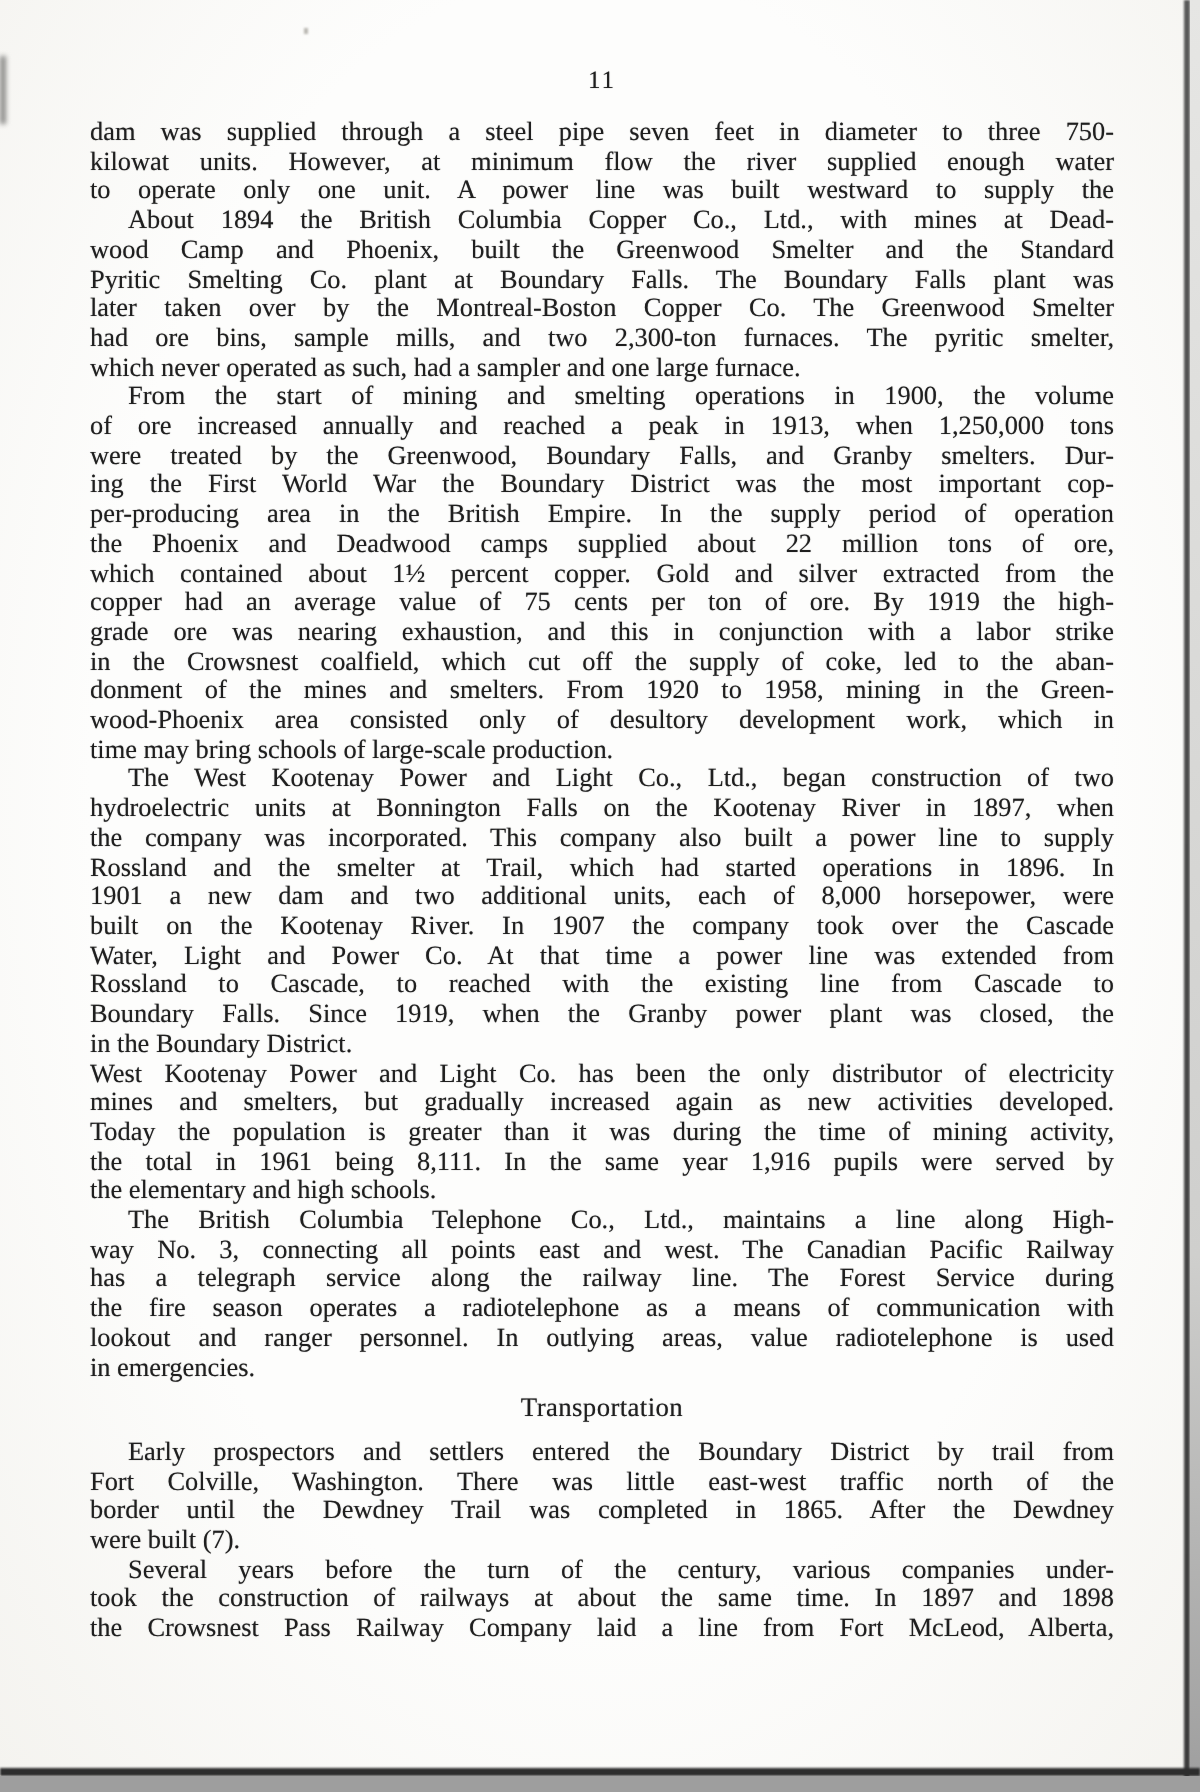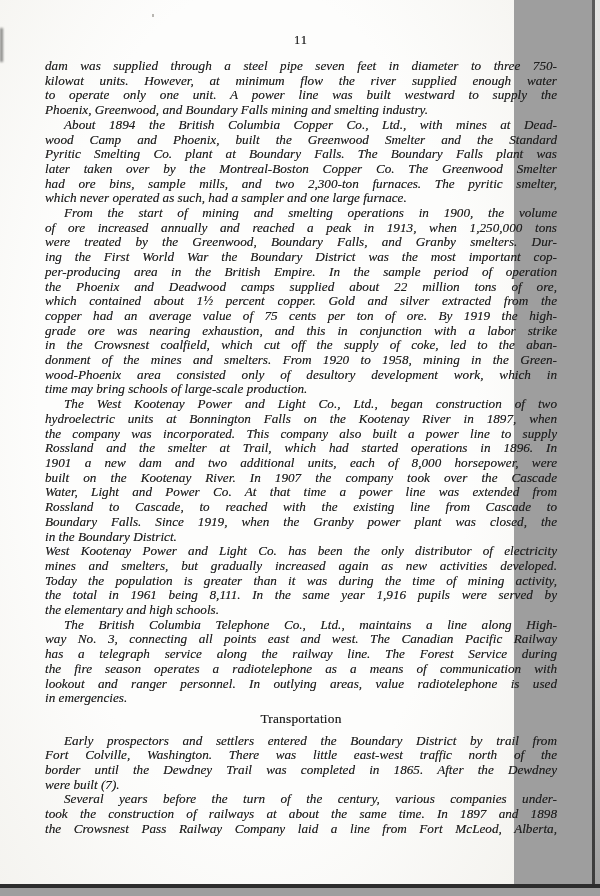--- a/index.html
+++ b/index.html
@@ -10,21 +10,21 @@
     width: 600px;
     height: 896px;
     position: relative;
     overflow: hidden;
     background: #9e9e9e;
     font-family: "Liberation Serif", "DejaVu Serif", serif;
   }
   .page {
     position: absolute;
     left: 0; top: 0;
-    width: 514px;
+    width: 600px;
     height: 889px;
     background: #fbfbf9;
     background-image: radial-gradient(ellipse at 50% 45%, #fdfdfc 60%, #f4f3ef 100%);
     color: #1f1f1f;
   }
   .page-number {
     position: absolute;
     left: 45px; top: 33px;
     width: 512px;
     text-align: center;
@@ -32,21 +32,21 @@
     letter-spacing: 1px;
     text-shadow: 0 0 0.5px rgba(25,25,25,0.55);
   }
   .text-body {
     position: absolute;
     left: 45px; top: 59px;
     width: 512px;
     font-size: 13.2px;
     text-shadow: 0 0 0.5px rgba(25,25,25,0.55);
   }
-  .para { margin: 0; font-style: italic; }
+  .para { margin: 0; }
   .line {
     line-height: 14.7px;
     text-align: justify;
     text-align-last: justify;
     white-space: nowrap;
   }
   .line.last { text-align-last: left; }
   .line.indent { padding-left: 19px; }
   .heading {
     font-weight: normal;
@@ -108,36 +108,35 @@
 </head>
 <body>
 
 <div class="page">
   <div class="page-number">11</div>
   <div class="text-body">
       <div class="para">
         <div class="line">dam was supplied through a steel pipe seven feet in diameter to three 750-</div>
         <div class="line">kilowat units. However, at minimum flow the river supplied enough water</div>
         <div class="line">to operate only one unit. A power line was built westward to supply the</div>
-        <div class="line last">Phoenix, Greenwood, and Boundary Falls mining and smelting industry.</div>
       </div>
       <div class="para">
         <div class="line indent">About 1894 the British Columbia Copper Co., Ltd., with mines at Dead-</div>
         <div class="line">wood Camp and Phoenix, built the Greenwood Smelter and the Standard</div>
         <div class="line">Pyritic Smelting Co. plant at Boundary Falls. The Boundary Falls plant was</div>
         <div class="line">later taken over by the Montreal-Boston Copper Co. The Greenwood Smelter</div>
         <div class="line">had ore bins, sample mills, and two 2,300-ton furnaces. The pyritic smelter,</div>
         <div class="line last">which never operated as such, had a sampler and one large furnace.</div>
       </div>
       <div class="para">
         <div class="line indent">From the start of mining and smelting operations in 1900, the volume</div>
         <div class="line">of ore increased annually and reached a peak in 1913, when 1,250,000 tons</div>
         <div class="line">were treated by the Greenwood, Boundary Falls, and Granby smelters. Dur-</div>
         <div class="line">ing the First World War the Boundary District was the most important cop-</div>
-        <div class="line">per-producing area in the British Empire. In the sample period of operation</div>
+        <div class="line">per-producing area in the British Empire. In the supply period of operation</div>
         <div class="line">the Phoenix and Deadwood camps supplied about 22 million tons of ore,</div>
         <div class="line">which contained about 1½ percent copper. Gold and silver extracted from the</div>
         <div class="line">copper had an average value of 75 cents per ton of ore. By 1919 the high-</div>
         <div class="line">grade ore was nearing exhaustion, and this in conjunction with a labor strike</div>
         <div class="line">in the Crowsnest coalfield, which cut off the supply of coke, led to the aban-</div>
         <div class="line">donment of the mines and smelters. From 1920 to 1958, mining in the Green-</div>
         <div class="line">wood-Phoenix area consisted only of desultory development work, which in</div>
         <div class="line last">time may bring schools of large-scale production.</div>
       </div>
       <div class="para">

